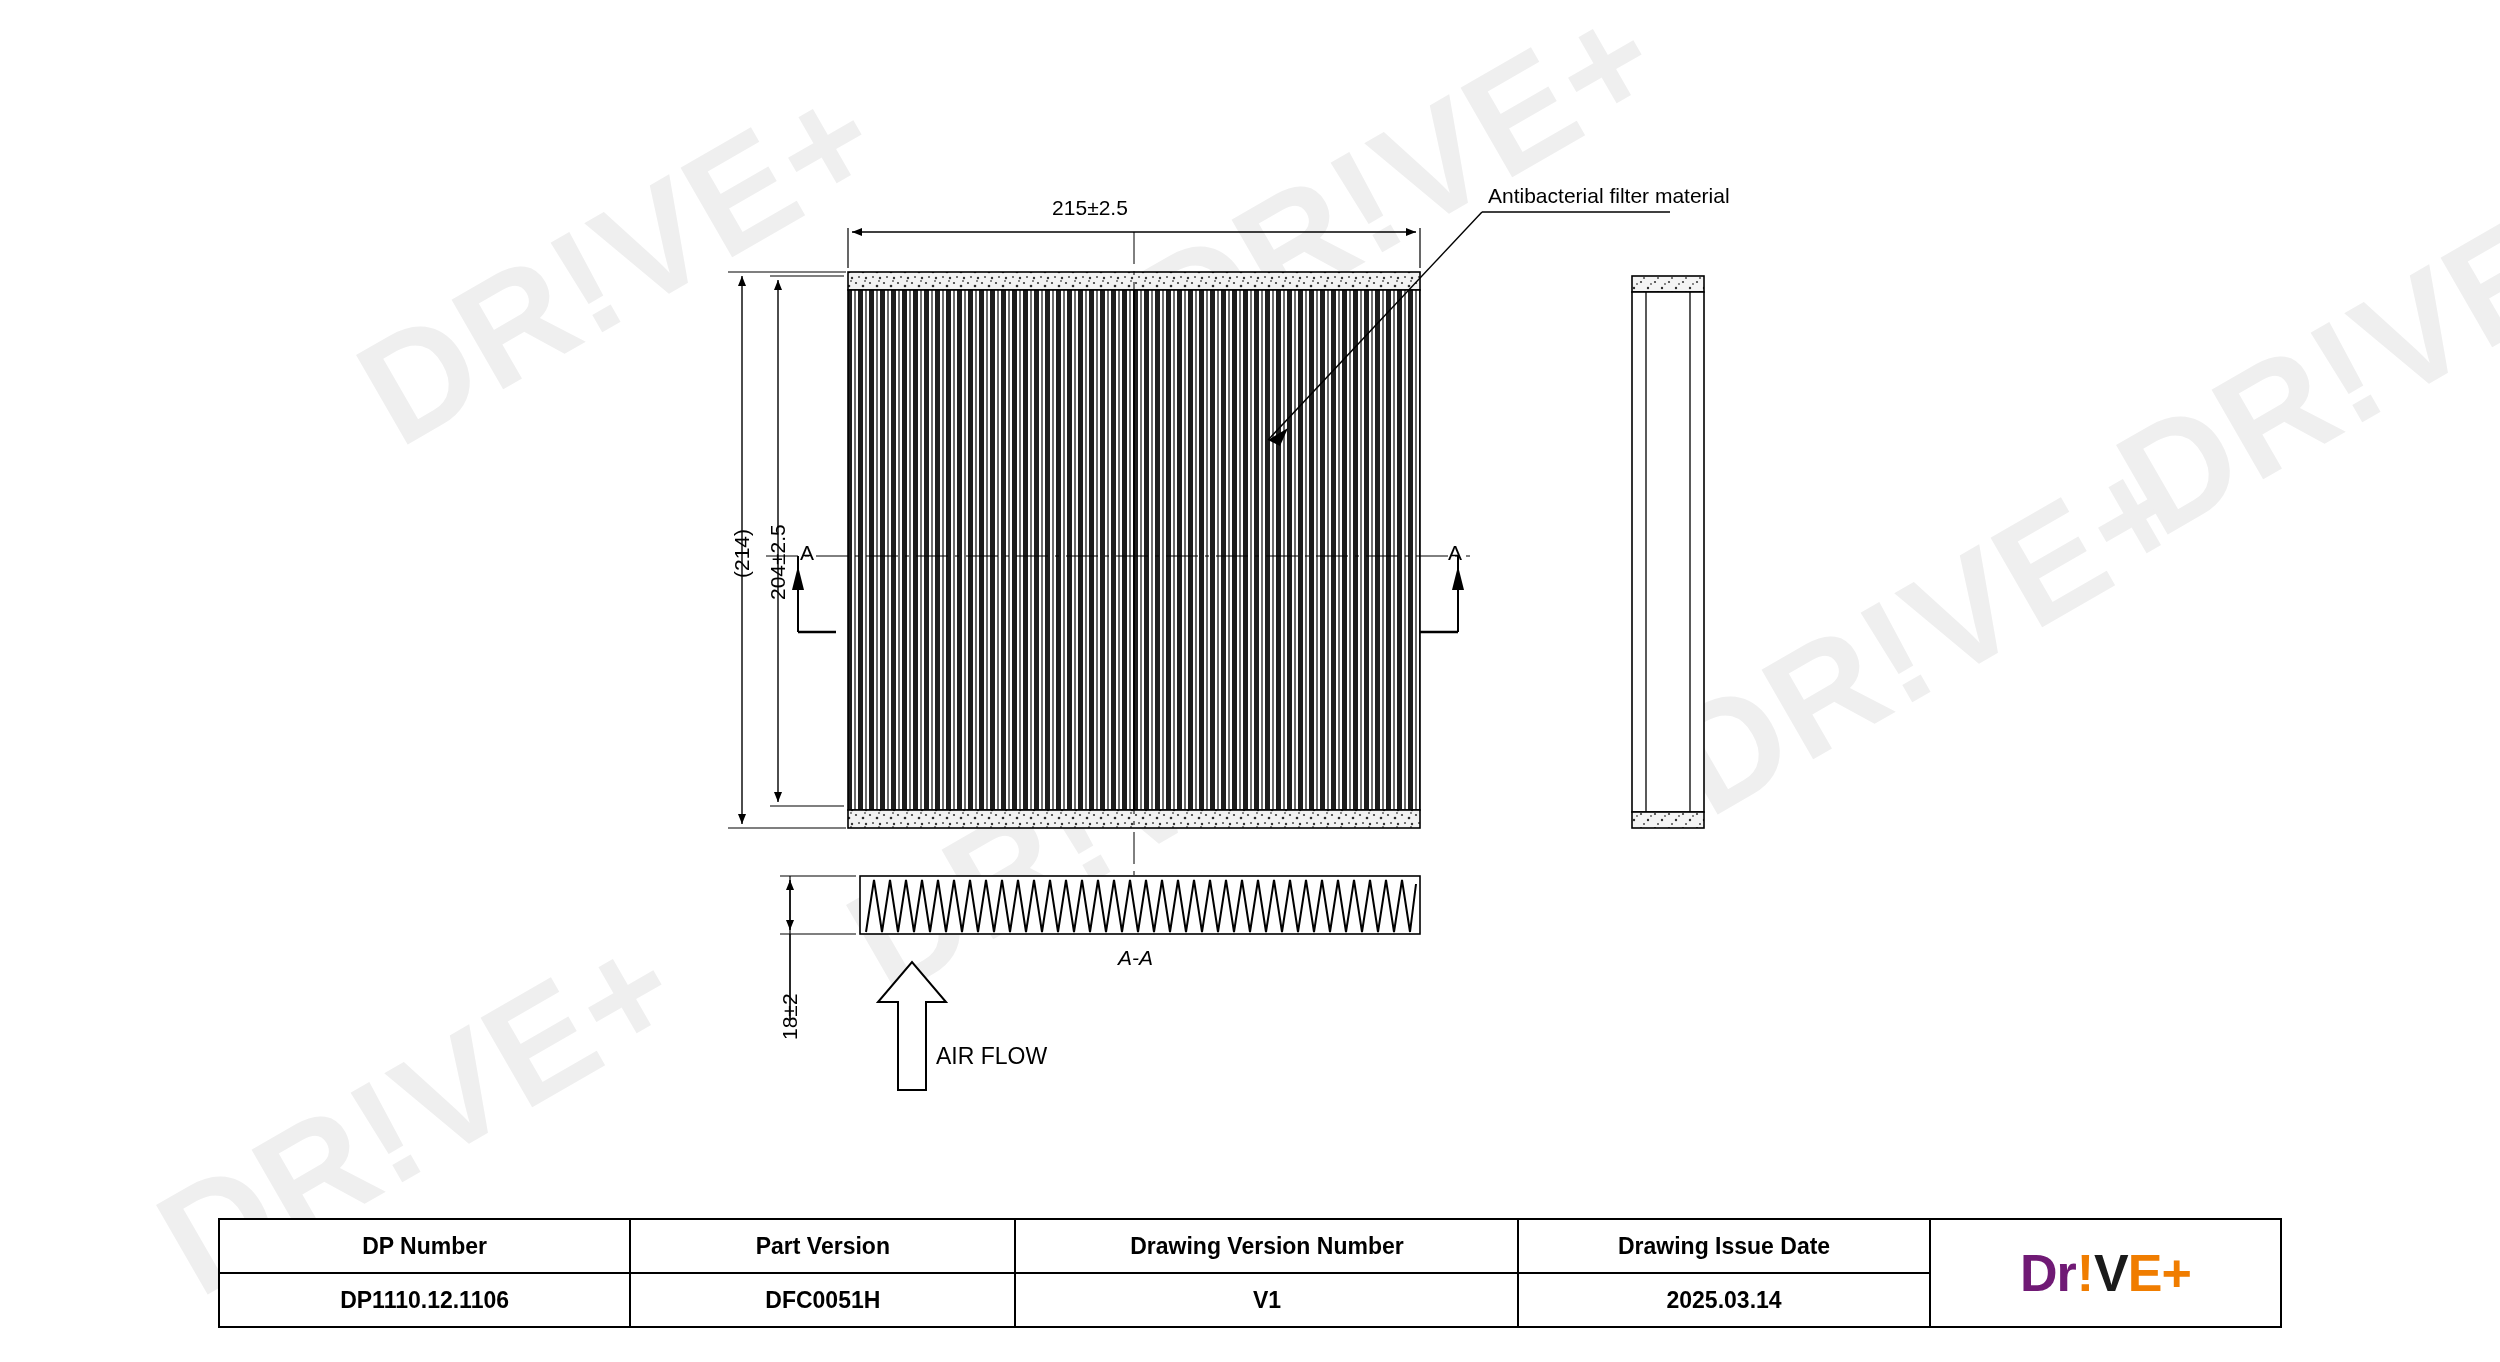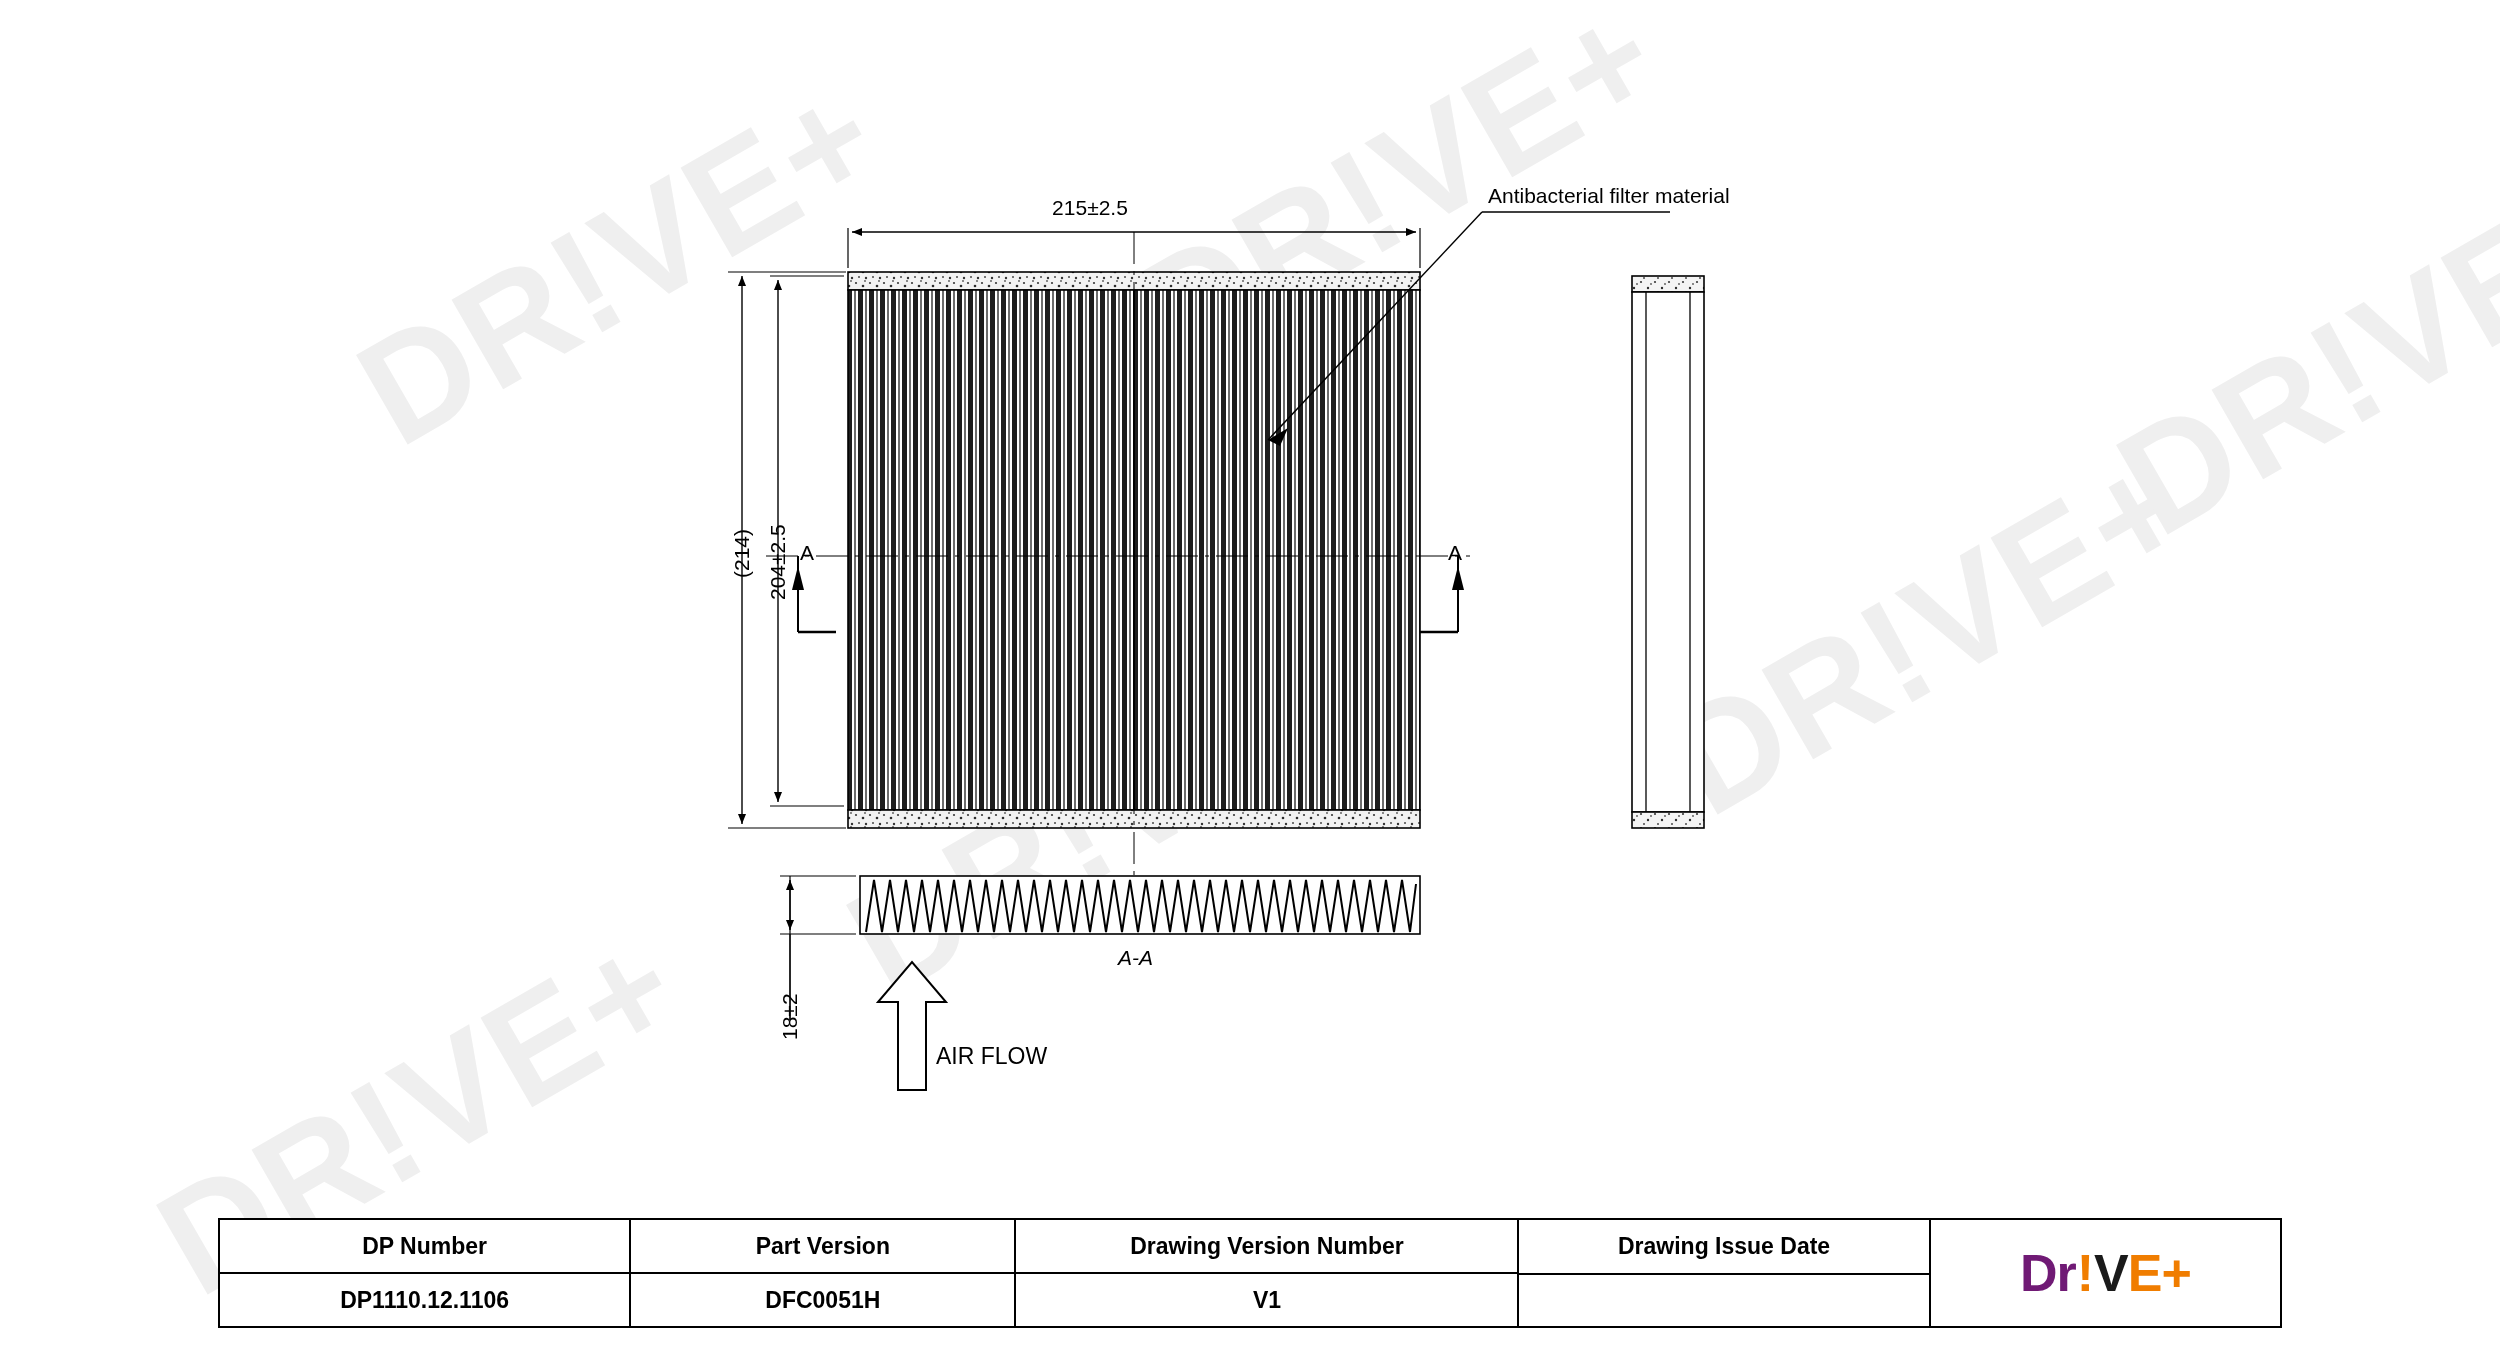--- a/index.html
+++ b/index.html
@@ -254,20 +254,21 @@
       <div class="tb-val">DFC0051H</div>
     </div>
 
     <div class="tb-col c3">
       <div class="tb-head">Drawing Version Number</div>
       <div class="tb-val">V1</div>
     </div>
 
     <div class="tb-col c4">
       <div class="tb-head">Drawing Issue Date</div>
+      <div class="tb-val">2025.03.14</div>
     </div>
 
     <div class="tb-col c5">
       <div class="logo-cell">
         <div class="logo-text">
           <span class="logo-d">Dr</span>
             <span class="logo-bang">!</span>
             <span class="logo-v">V</span>
             <span class="logo-e">E</span>
             <span class="logo-plus">+</span>

